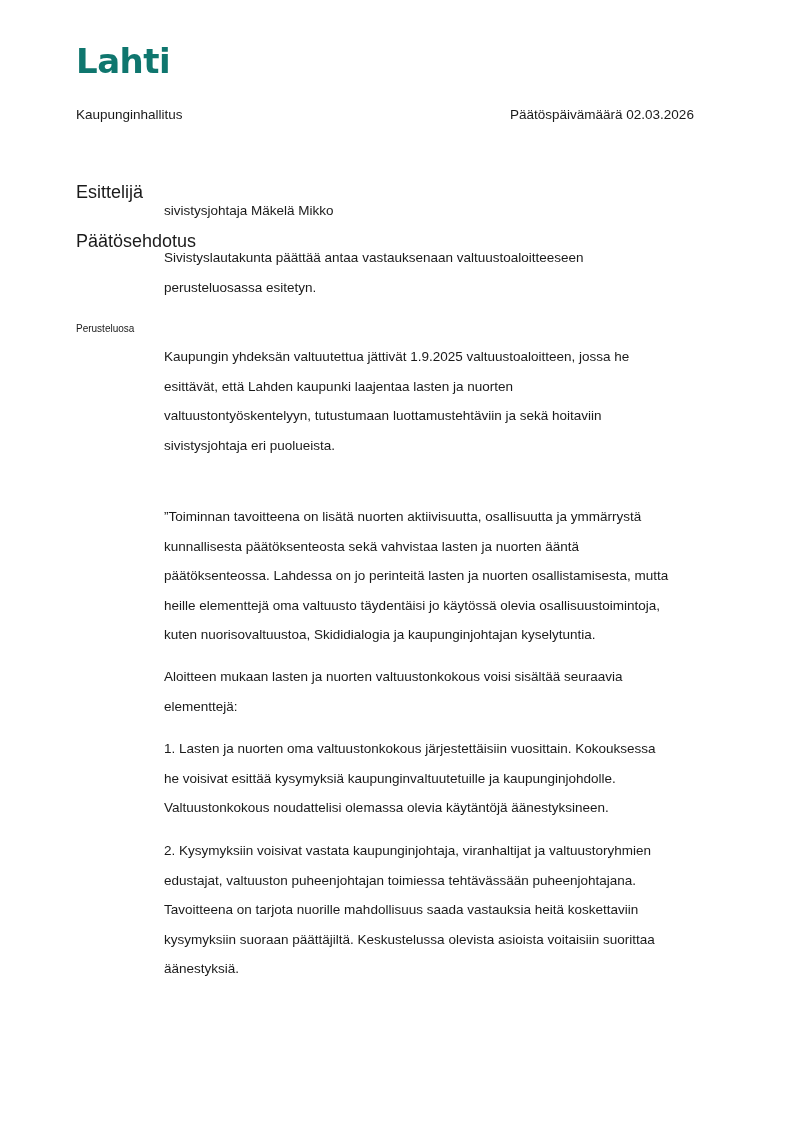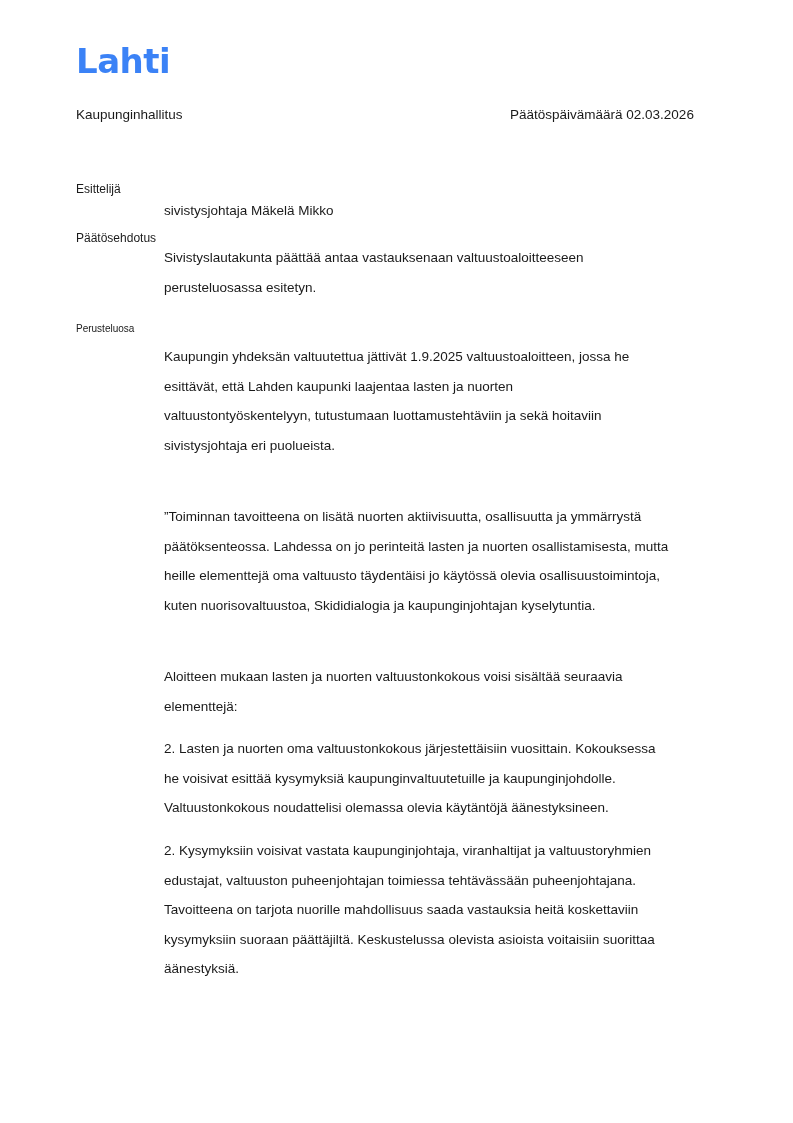--- a/index.html
+++ b/index.html
@@ -7,28 +7,28 @@
     width: 793px; height: 1123px; position: relative; overflow: hidden;
     font-family: "Liberation Sans", sans-serif; color: #1a1a1a;
   }
   .logo {
     position: absolute; left: 76px; top: 44px;
     font-family: "DejaVu Sans", sans-serif; font-weight: bold;
     font-size: 34px; letter-spacing: -0.5px; color: #0b4a6b; line-height: 1;
   }
   .hdr-left { position: absolute; left: 76px; top: 107px; font-size: 13.5px; text-align: center; }
   .hdr-right { position: absolute; left: 510px; top: 107px; font-size: 13.5px; }
-  .label { position: absolute; left: 76px; font-size: 12px; }
+  .label { position: absolute; left: 76px; font-size: 18px; }
   .label.big { font-size: 10px; }
   .text { position: absolute; left: 164px; width: 560px; font-size: 13.5px; line-height: 29.6px; }
 </style>
 </head>
 <body>
 
-<div class="logo" style="color: #3b82f6;">Lahti</div>
+<div class="logo" style="color: #0f766e;">Lahti</div>
 
 <div class="hdr-left">Kaupunginhallitus</div>
 <div class="hdr-right">Päätöspäivämäärä 02.03.2026</div>
 
 <div class="label" style="top:182px">Esittelijä</div>
 <div class="text" style="top:196px">
   <div>sivistysjohtaja Mäkelä Mikko</div>
 </div>
 
 <div class="label" style="top:231px">Päätösehdotus</div>
@@ -41,32 +41,33 @@
 
 <div class="text" style="top:342px">
   <div>Kaupungin yhdeksän valtuutettua jättivät 1.9.2025  valtuustoaloitteen, jossa he</div>
   <div>esittävät, että Lahden kaupunki laajentaa lasten ja nuorten</div>
   <div>valtuustontyöskentelyyn, tutustumaan luottamustehtäviin ja sekä hoitaviin</div>
   <div>sivistysjohtaja eri puolueista.</div>
 </div>
 
 <div class="text" style="top:502px">
   <div>”Toiminnan tavoitteena on lisätä nuorten aktiivisuutta, osallisuutta ja ymmärrystä</div>
+  <div>kunnallisesta päätöksenteosta sekä vahvistaa lasten ja nuorten ääntä</div>
   <div>päätöksenteossa. Lahdessa on jo perinteitä lasten ja nuorten osallistamisesta, mutta</div>
   <div>heille elementtejä oma valtuusto täydentäisi jo käytössä olevia osallisuustoimintoja,</div>
   <div>kuten nuorisovaltuustoa, Skididialogia ja kaupunginjohtajan kyselytuntia.</div>
 </div>
 
 <div class="text" style="top:662px">
   <div>Aloitteen mukaan lasten ja nuorten valtuustonkokous voisi sisältää seuraavia</div>
   <div>elementtejä:</div>
 </div>
 
 <div class="text" style="top:734px">
-  <div>2. Lasten ja nuorten oma valtuustonkokous järjestettäisiin vuosittain. Kokouksessa</div>
+  <div>1. Lasten ja nuorten oma valtuustonkokous järjestettäisiin vuosittain. Kokouksessa</div>
   <div>he voisivat esittää kysymyksiä kaupunginvaltuutetuille ja kaupunginjohdolle.</div>
   <div>Valtuustonkokous noudattelisi olemassa olevia käytäntöjä äänestyksineen.</div>
 </div>
 
 <div class="text" style="top:836px">
   <div>2. Kysymyksiin voisivat vastata kaupunginjohtaja, viranhaltijat ja valtuustoryhmien</div>
   <div>edustajat, valtuuston puheenjohtajan toimiessa tehtävässään puheenjohtajana.</div>
   <div>Tavoitteena on tarjota nuorille mahdollisuus saada vastauksia heitä koskettaviin</div>
   <div>kysymyksiin suoraan päättäjiltä. Keskustelussa olevista asioista voitaisiin suorittaa</div>
   <div>äänestyksiä.</div>

